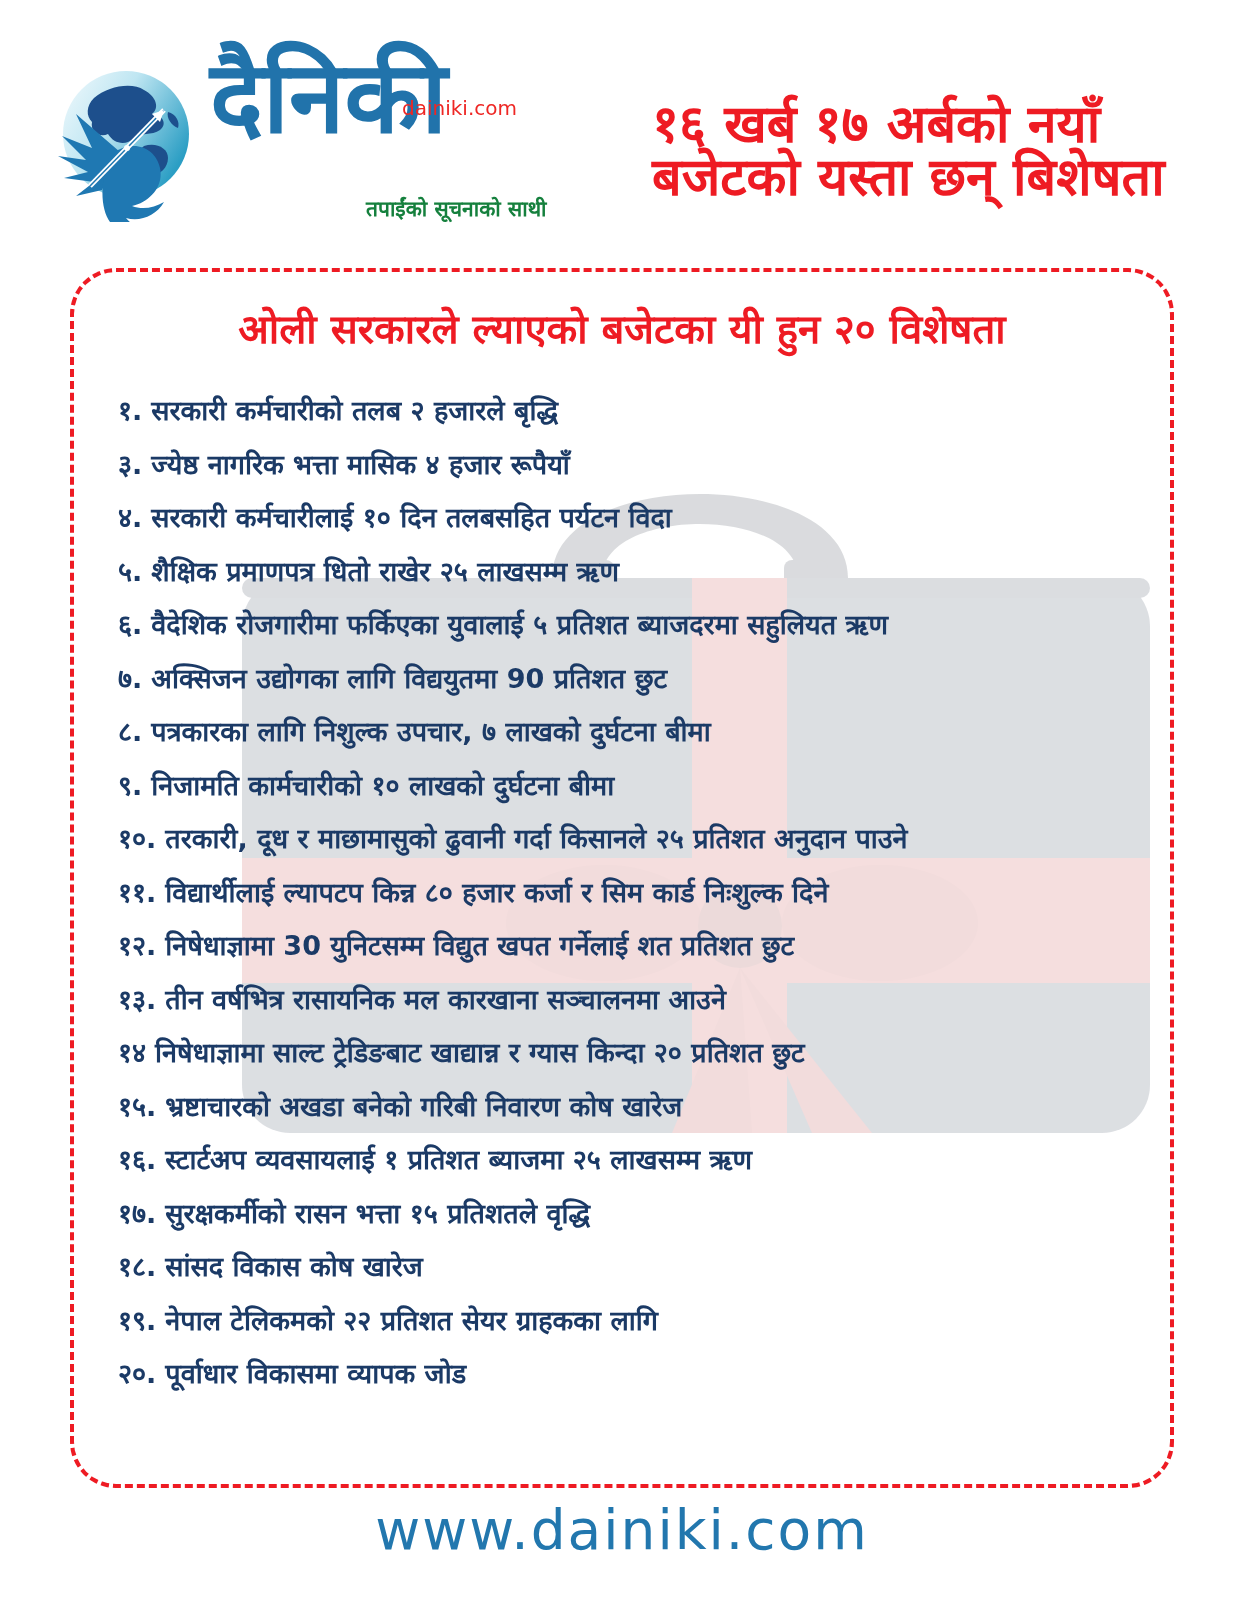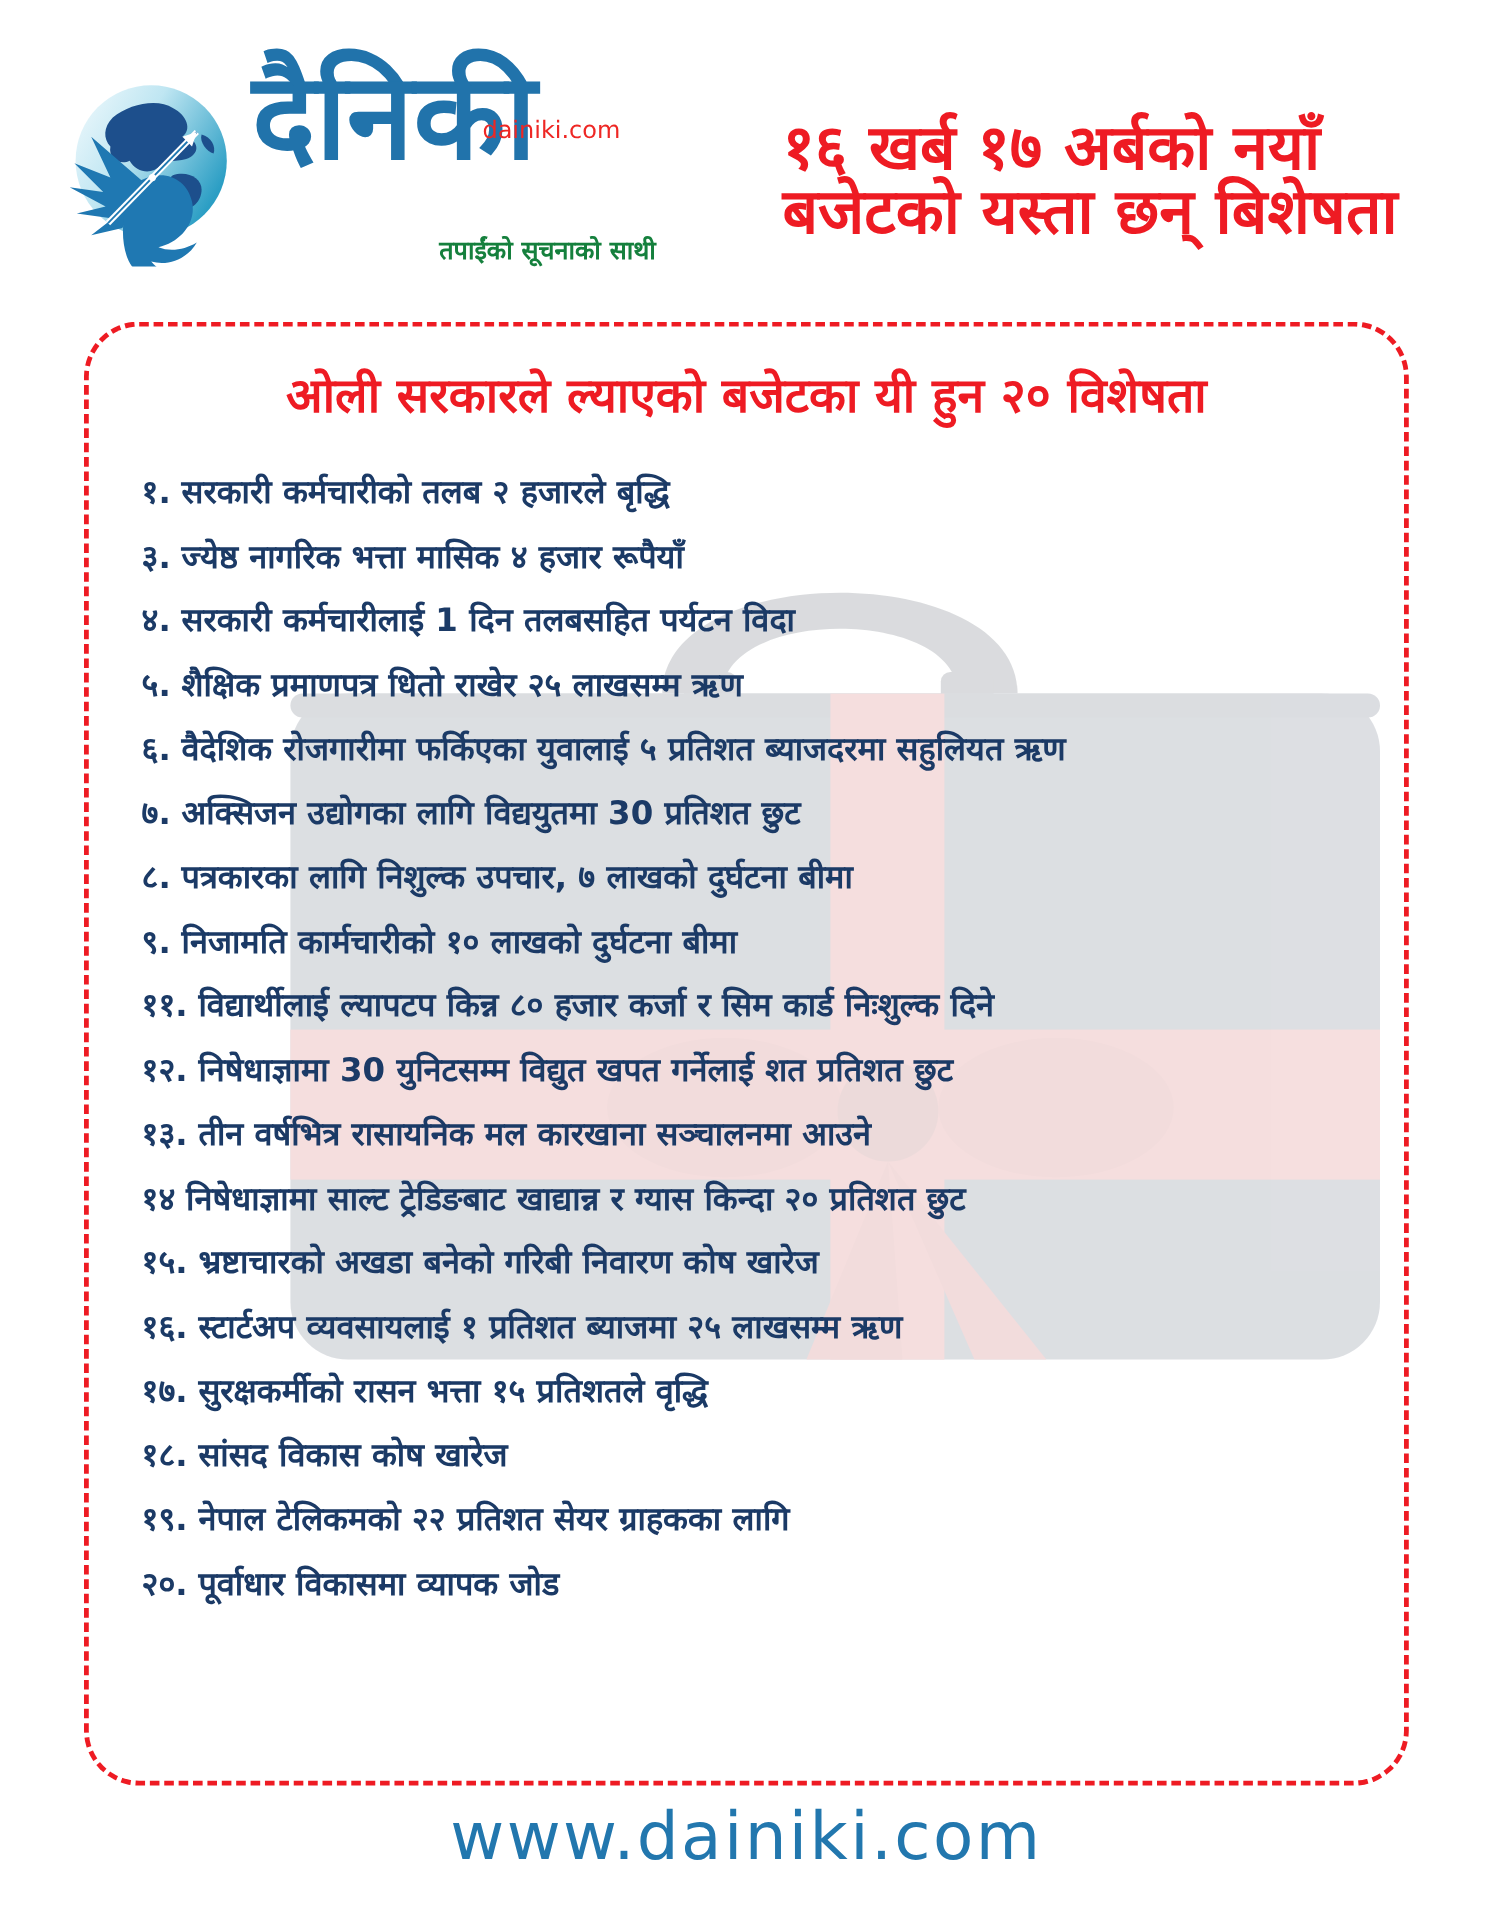--- a/index.html
+++ b/index.html
@@ -101,26 +101,27 @@
     <path d="M508,540 L580,705 L640,705 Z" fill="#b53535"></path>
     <circle cx="508" cy="498" r="42" fill="#932c2c"></circle>
   </svg>
 </div>
 
 <div class="panel">
   <div class="panel-title">ओली सरकारले ल्याएको बजेटका यी हुन २० विशेषता</div>
   <ol class="feature-list">
       <li><span class="num">१.</span><span>सरकारी कर्मचारीको तलब २ हजारले बृद्धि</span></li>
       <li><span class="num">३.</span><span>ज्येष्ठ नागरिक भत्ता मासिक ४ हजार रूपैयाँ</span></li>
-      <li><span class="num">४.</span><span>सरकारी कर्मचारीलाई 1 दिन तलबसहित पर्यटन विदा</span></li>
+      <li><span class="num">४.</span><span>सरकारी कर्मचारीलाई १० दिन तलबसहित पर्यटन विदा</span></li>
       <li><span class="num">५.</span><span>शैक्षिक प्रमाणपत्र धितो राखेर २५ लाखसम्म ऋण</span></li>
       <li><span class="num">६.</span><span>वैदेशिक रोजगारीमा फर्किएका युवालाई ५ प्रतिशत ब्याजदरमा सहुलियत ऋण</span></li>
-      <li><span class="num">७.</span><span>अक्सिजन उद्योगका लागि विद्ययुतमा 30 प्रतिशत छुट</span></li>
+      <li><span class="num">७.</span><span>अक्सिजन उद्योगका लागि विद्ययुतमा 90 प्रतिशत छुट</span></li>
       <li><span class="num">८.</span><span>पत्रकारका लागि निशुल्क उपचार, ७ लाखको दुर्घटना बीमा</span></li>
       <li><span class="num">९.</span><span>निजामति कार्मचारीको १० लाखको दुर्घटना बीमा</span></li>
+      <li><span class="num">१०.</span><span>तरकारी, दूध र माछामासुको ढुवानी गर्दा किसानले २५ प्रतिशत अनुदान पाउने</span></li>
       <li><span class="num">११.</span><span>विद्यार्थीलाई ल्यापटप किन्न ८० हजार कर्जा र सिम कार्ड निःशुल्क दिने</span></li>
       <li><span class="num">१२.</span><span>निषेधाज्ञामा 30 युनिटसम्म विद्युत खपत गर्नेलाई शत प्रतिशत छुट</span></li>
       <li><span class="num">१३.</span><span>तीन वर्षभित्र रासायनिक मल कारखाना सञ्चालनमा आउने</span></li>
       <li><span class="num">१४</span><span>निषेधाज्ञामा साल्ट ट्रेडिङबाट खाद्यान्न र ग्यास किन्दा २० प्रतिशत छुट</span></li>
       <li><span class="num">१५.</span><span>भ्रष्टाचारको अखडा बनेको गरिबी निवारण कोष खारेज</span></li>
       <li><span class="num">१६.</span><span>स्टार्टअप व्यवसायलाई १ प्रतिशत ब्याजमा २५ लाखसम्म ऋण</span></li>
       <li><span class="num">१७.</span><span>सुरक्षकर्मीको रासन भत्ता १५ प्रतिशतले वृद्धि</span></li>
       <li><span class="num">१८.</span><span>सांसद विकास कोष खारेज</span></li>
       <li><span class="num">१९.</span><span>नेपाल टेलिकमको २२ प्रतिशत सेयर ग्राहकका लागि</span></li>
       <li><span class="num">२०.</span><span>पूर्वाधार विकासमा व्यापक जोड</span></li>

